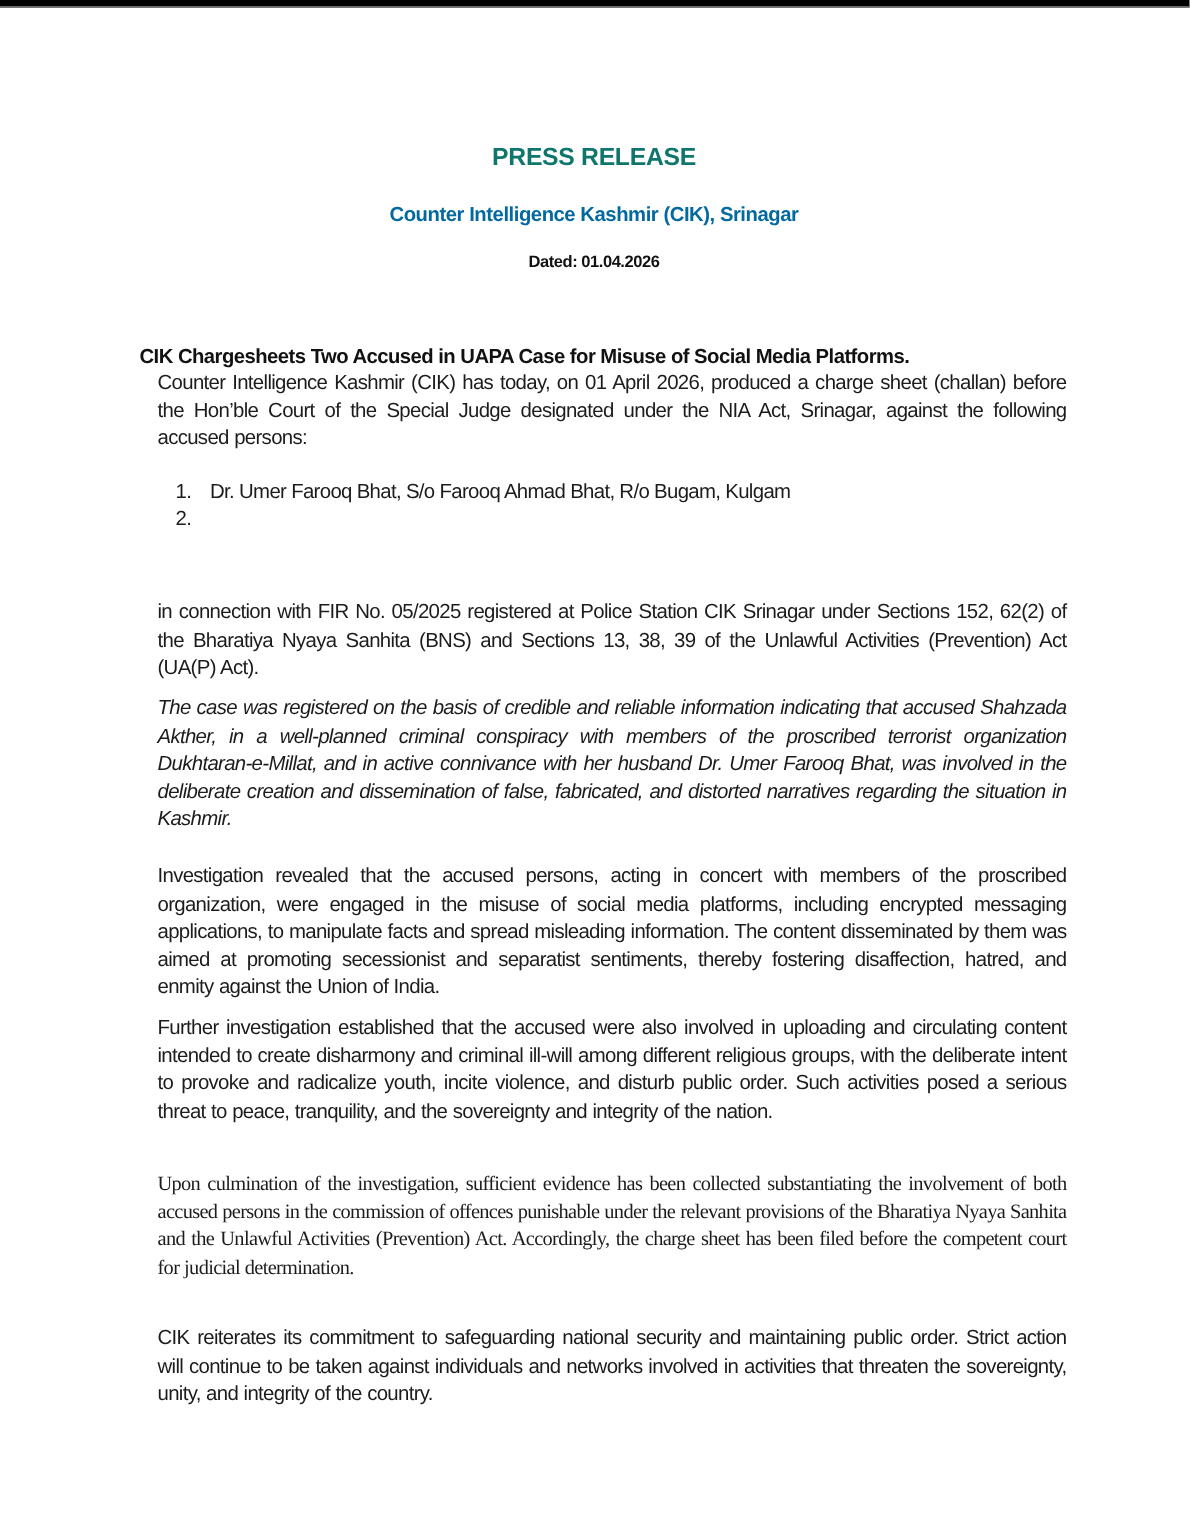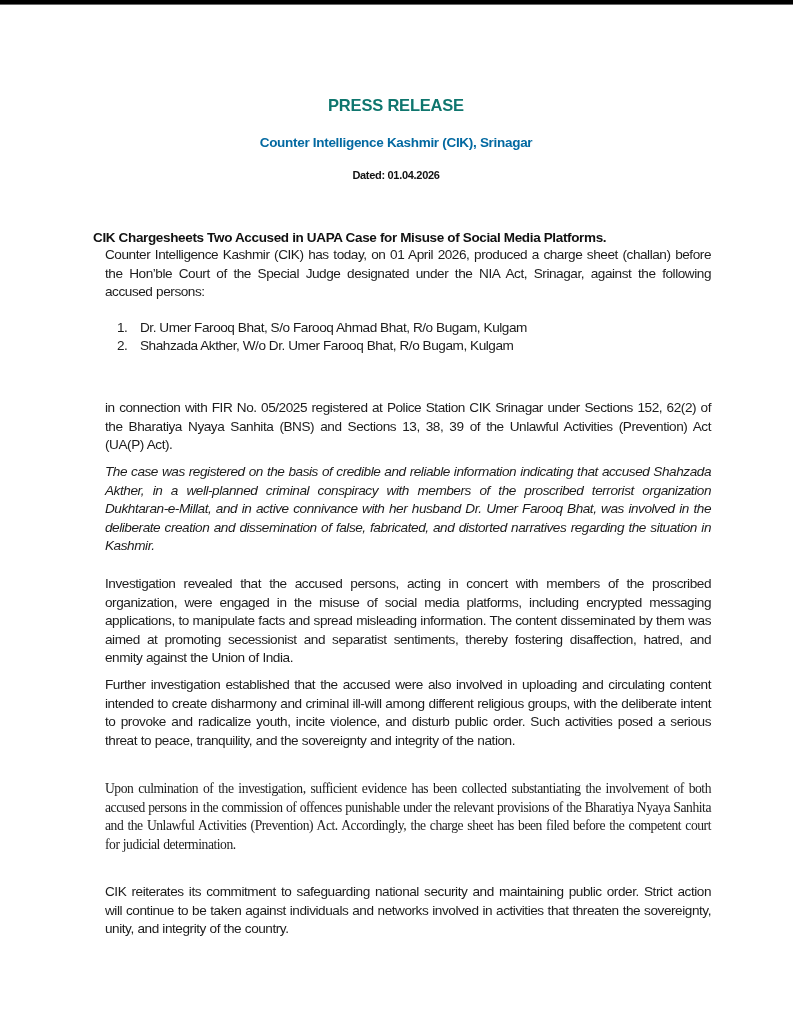--- a/index.html
+++ b/index.html
@@ -125,21 +125,20 @@
 
   <p class="para" id="p1">Counter Intelligence Kashmir (CIK) has today, on 01 April 2026, produced a charge sheet (challan) before the Hon’ble Court of the Special Judge designated under the NIA Act, Srinagar, against the following accused persons:</p>
 
   <ol class="accused-list">
     <li>
       <span class="num">1.</span>
       <span>Dr. Umer Farooq Bhat, S/o Farooq Ahmad Bhat, R/o Bugam, Kulgam</span>
     </li>
     <li>
       <span class="num">2.</span>
-      <span>Shahzada Akther, W/o Dr. Umer Farooq Bhat, R/o Bugam, Kulgam</span>
     </li>
   </ol>
 
   <p class="para" id="p2">in connection with FIR No. 05/2025 registered at Police Station CIK Srinagar under Sections 152, 62(2) of the Bharatiya Nyaya Sanhita (BNS) and Sections 13, 38, 39 of the Unlawful Activities (Prevention) Act (UA(P) Act).</p>
   <p class="para" id="p3">The case was registered on the basis of credible and reliable information indicating that accused Shahzada Akther, in a well-planned criminal conspiracy with members of the proscribed terrorist organization Dukhtaran-e-Millat, and in active connivance with her husband Dr. Umer Farooq Bhat, was involved in the deliberate creation and dissemination of false, fabricated, and distorted narratives regarding the situation in Kashmir.</p>
   <p class="para" id="p4">Investigation revealed that the accused persons, acting in concert with members of the proscribed organization, were engaged in the misuse of social media platforms, including encrypted messaging applications, to manipulate facts and spread misleading information. The content disseminated by them was aimed at promoting secessionist and separatist sentiments, thereby fostering disaffection, hatred, and enmity against the Union of India.</p>
   <p class="para" id="p5">Further investigation established that the accused were also involved in uploading and circulating content intended to create disharmony and criminal ill-will among different religious groups, with the deliberate intent to provoke and radicalize youth, incite violence, and disturb public order. Such activities posed a serious threat to peace, tranquility, and the sovereignty and integrity of the nation.</p>
   <p class="para" id="p6">Upon culmination of the investigation, sufficient evidence has been collected substantiating the involvement of both accused persons in the commission of offences punishable under the relevant provisions of the Bharatiya Nyaya Sanhita and the Unlawful Activities (Prevention) Act. Accordingly, the charge sheet has been filed before the competent court for judicial determination.</p>
   <p class="para" id="p7">CIK reiterates its commitment to safeguarding national security and maintaining public order. Strict action will continue to be taken against individuals and networks involved in activities that threaten the sovereignty, unity, and integrity of the country.</p>
 </div>

